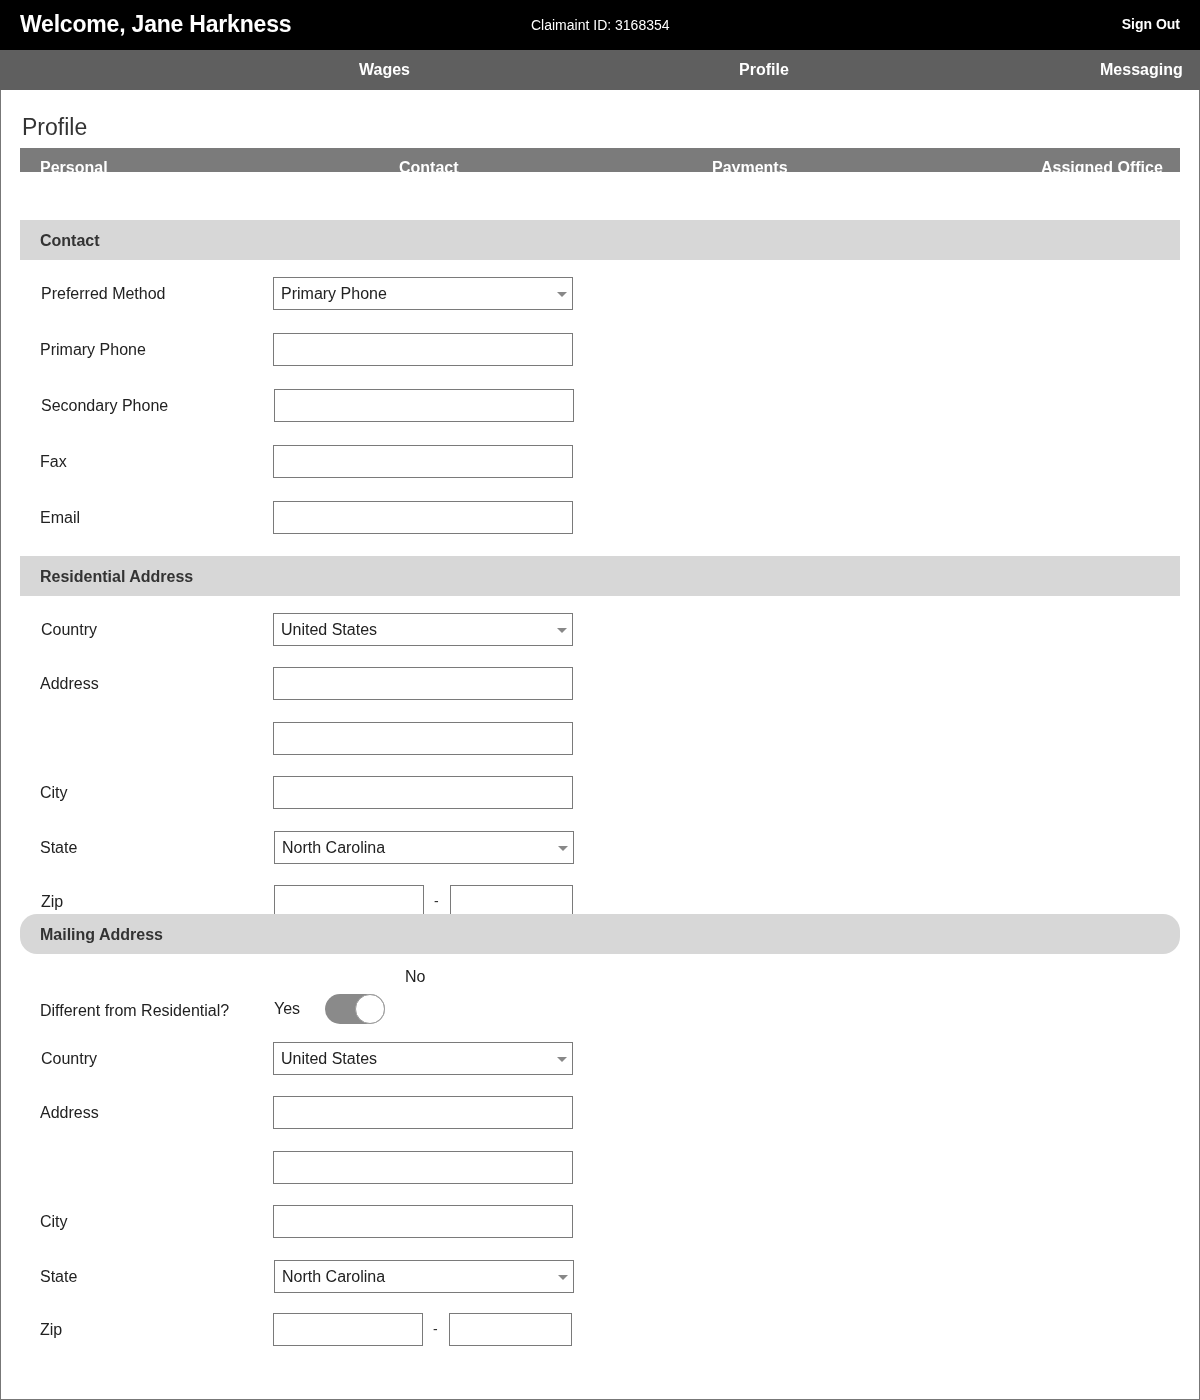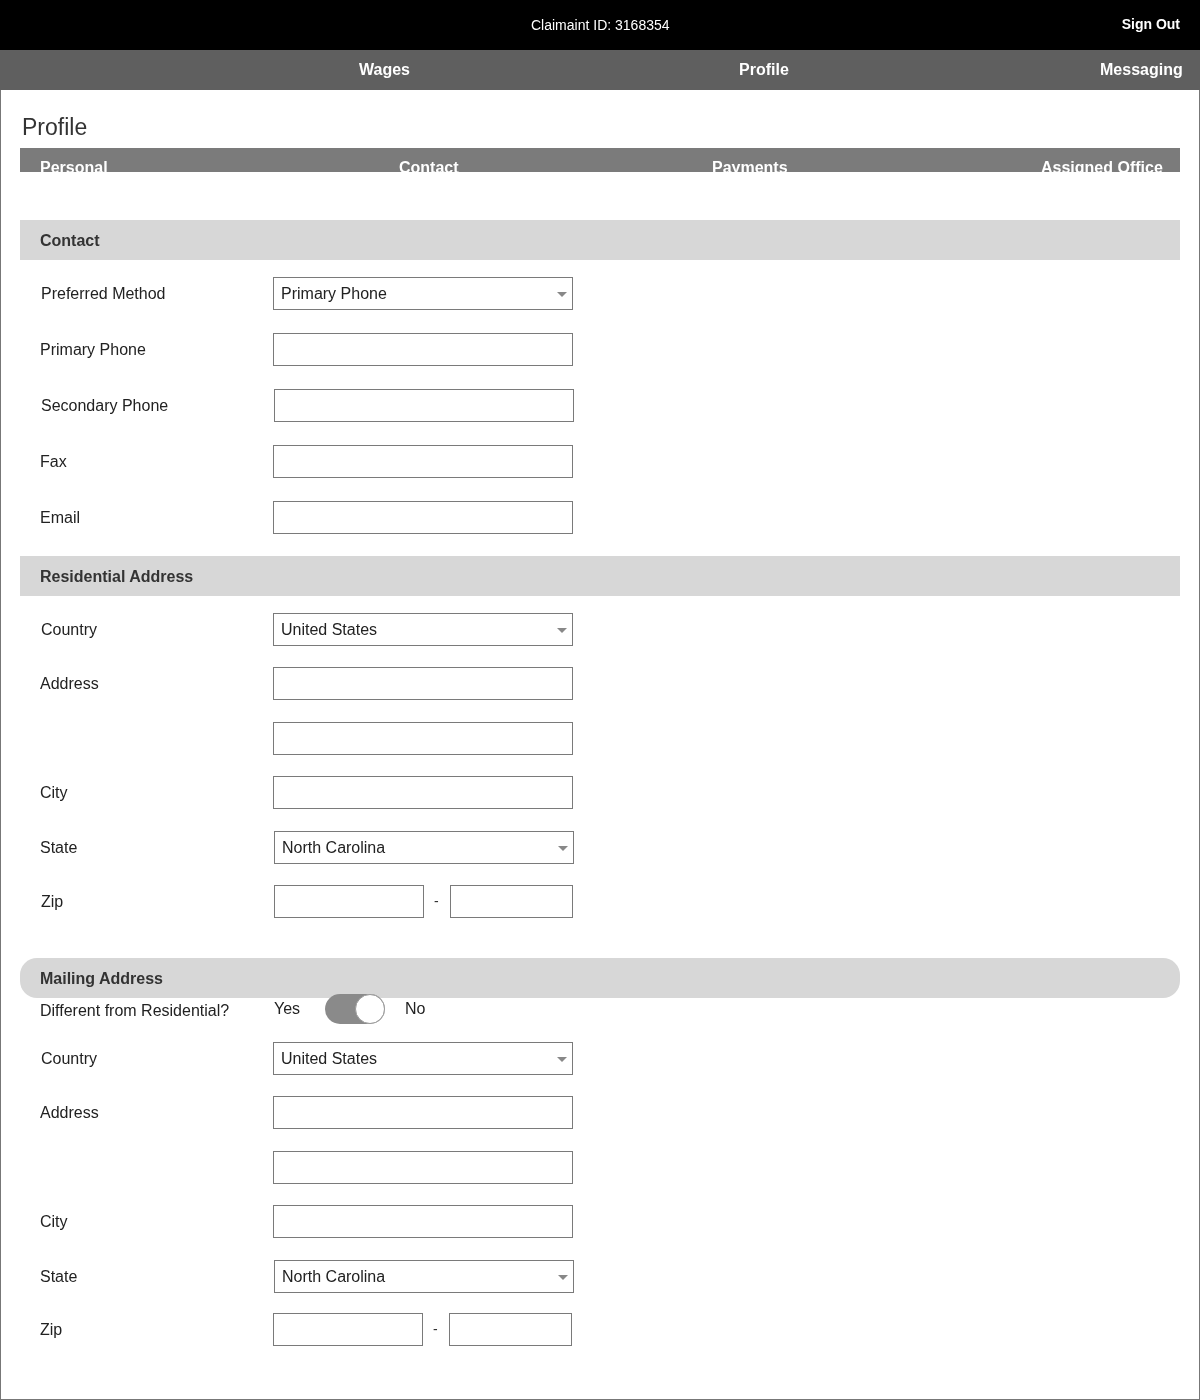--- a/index.html
+++ b/index.html
@@ -28,20 +28,21 @@
   .toggle-label { position: absolute; font-size: 16px; color: #222; }
   .toggle { position: absolute; left: 325px; top: 994px; width: 60px; height: 30px; border-radius: 15px; background: #8a8a8a; cursor: pointer; }
   .toggle .knob { position: absolute; right: 0px; top: 0px; width: 30px; height: 30px; border-radius: 50%; background: #fff; border: 1px solid #9a9a9a; }
 </style>
 </head>
 <body>
 
 <div class="frame"></div>
 
 <div class="topbar">
+  <div class="welcome">Welcome, Jane Harkness</div>
   <div class="claimant">Claimaint ID: 3168354</div>
   <div class="signout">Sign Out</div>
 </div>
 
 <div class="mainnav">
   <div class="nav-item active" style="left:20px;margin-top:28px;">Claims</div>
   <div class="nav-item" style="left:359px;">Wages</div>
   <div class="nav-item" style="left:739px;">Profile</div>
   <div class="nav-item" style="left:1100px;">Messaging</div>
 </div>
@@ -98,30 +99,30 @@
 <div class="select" style="left:274px; top:831px; width:300px;">
   <span class="val">North Carolina</span>
   <span class="caret"></span>
 </div>
 
 <div class="label" style="left:41px; top:893px;">Zip</div>
 <div class="field" style="left:274px; top:885px; width:150px;"></div>
 <div class="dash" style="left:434px; top:893px;">-</div>
 <div class="field" style="left:450px; top:885px; width:123px;"></div>
 
-<div class="section-header" style="top:958px;border-radius:17px;">
+<div class="section-header" style="top:914px;border-radius:17px;">
   <span>Mailing Address</span>
 </div>
 
 <div class="label" style="left:40px; top:1002px;">Different from Residential?</div>
 <div class="toggle-label" style="left:274px; top:1000px;">Yes</div>
 <div class="toggle">
   <div class="knob"></div>
 </div>
-<div class="toggle-label" style="left:405px; top:1000px;">No</div>
+<div class="toggle-label" style="left:405px; top:968px;">No</div>
 
 <div class="label" style="left:41px; top:1050px;">Country</div>
 <div class="select" style="left:273px; top:1042px; width:300px;">
   <span class="val">United States</span>
   <span class="caret"></span>
 </div>
 
 <div class="label" style="left:40px; top:1104px;">Address</div>
 <div class="field" style="left:273px; top:1096px; width:300px;"></div>
 <div class="field" style="left:273px; top:1151px; width:300px;"></div>

